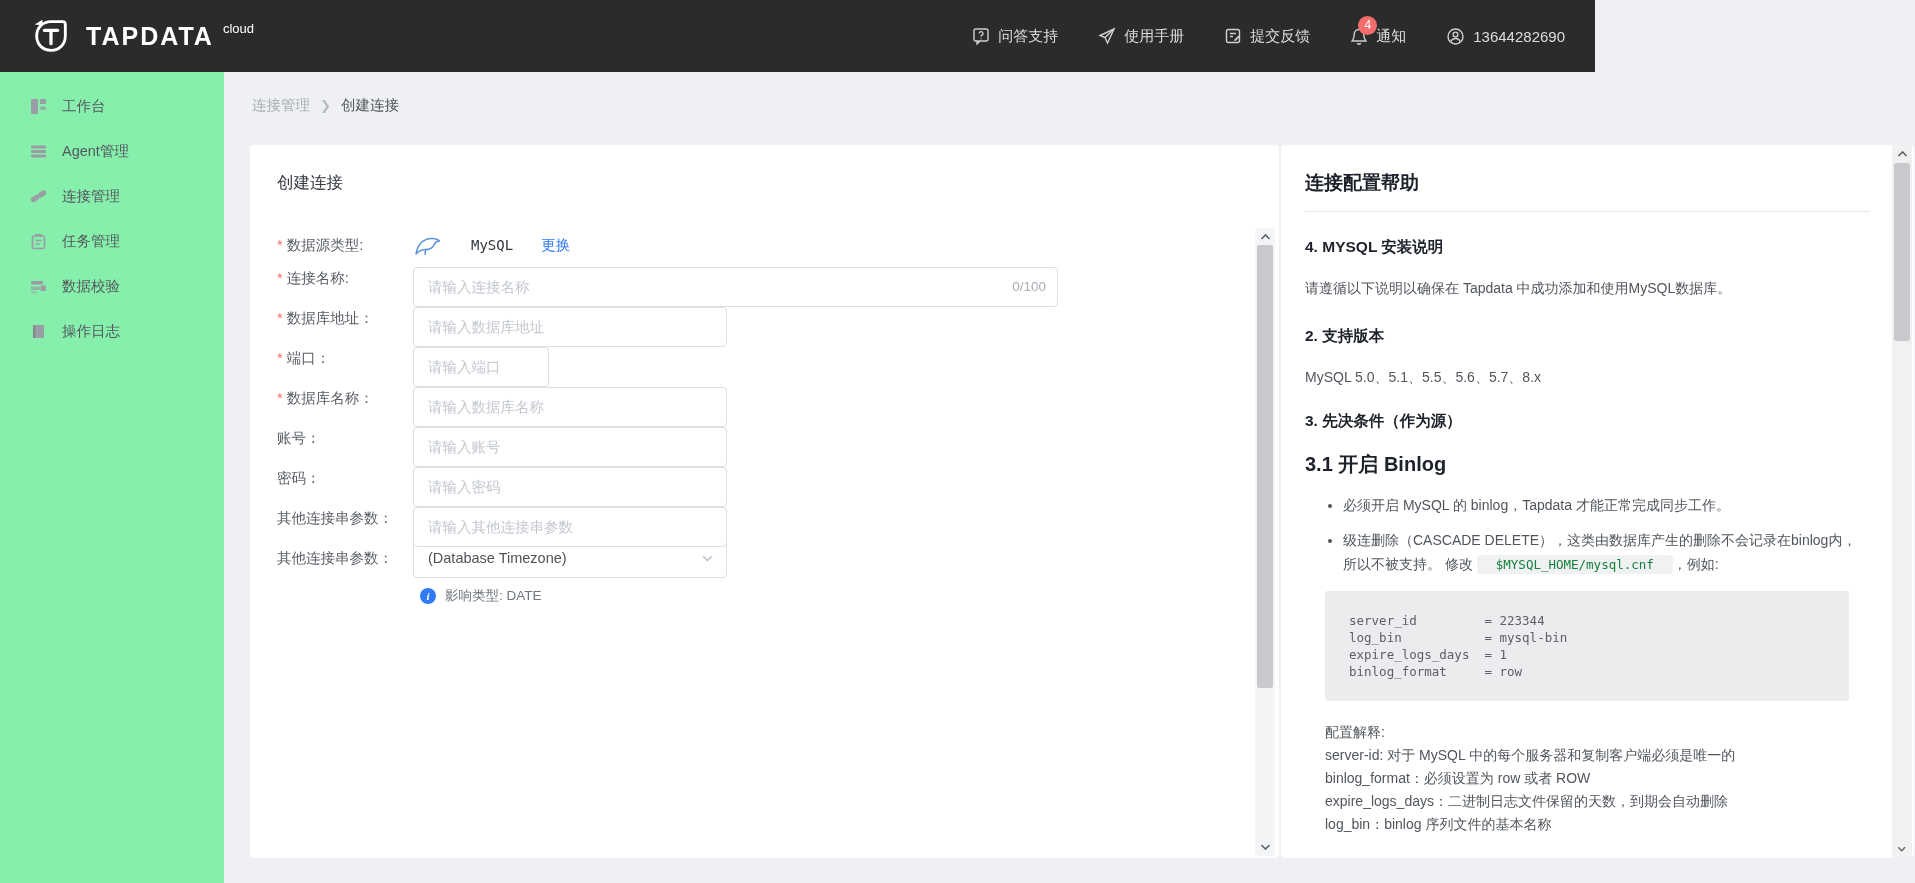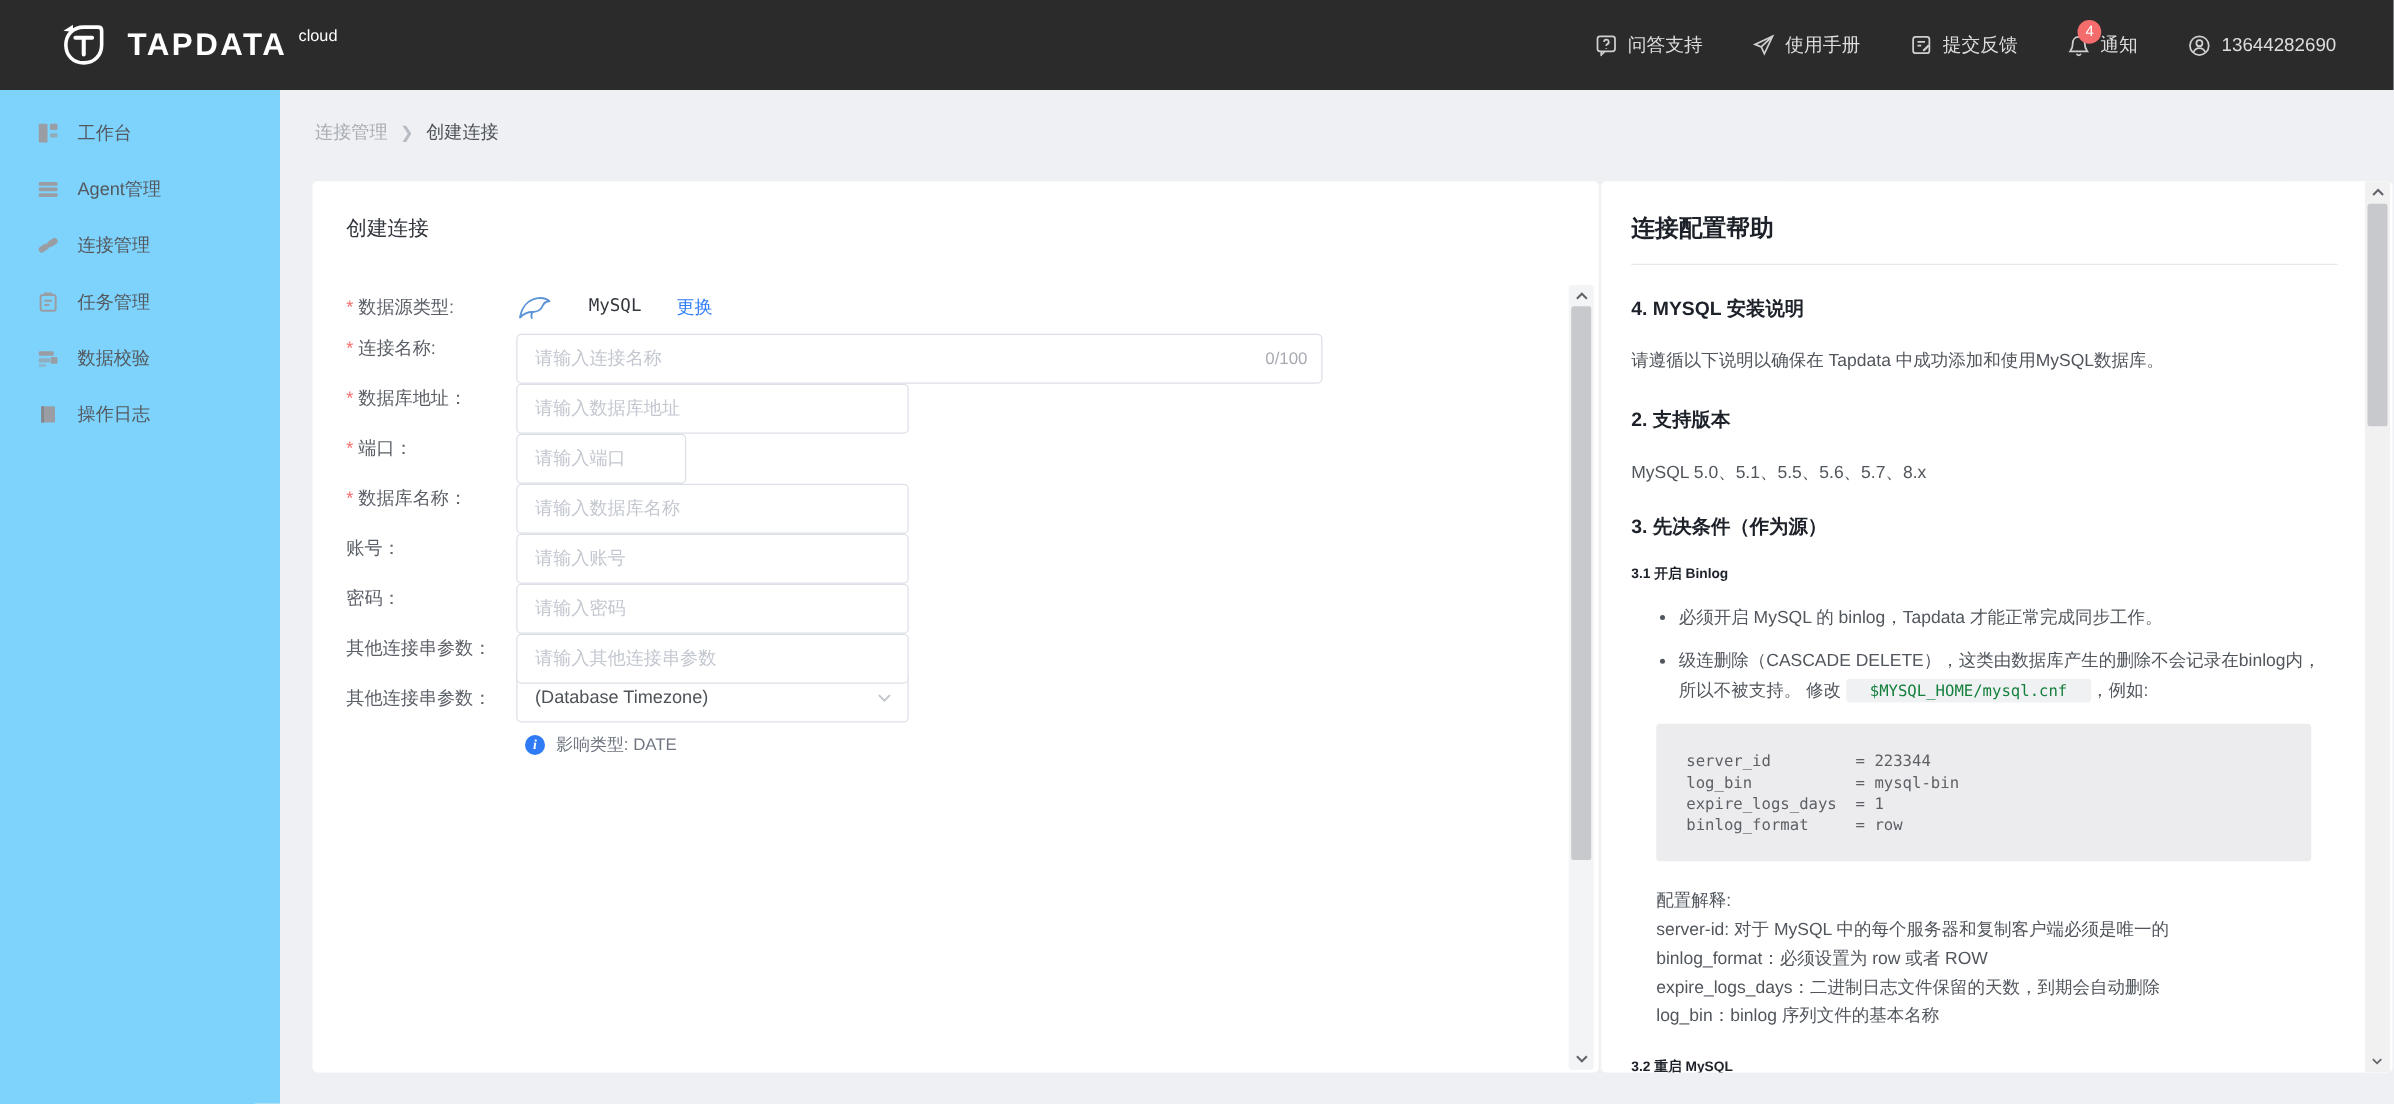--- a/index.html
+++ b/index.html
@@ -1,37 +1,37 @@
 <!DOCTYPE html>
 <html><head>
 <meta charset="utf-8">
 <style>
   * { margin:0; padding:0; box-sizing:border-box; }
   html,body { width:1915px; height:883px; overflow:hidden;
     font-family:"Liberation Sans","DejaVu Sans",sans-serif; }
   body { background:#eef0f4; position:relative; }
 
   
-  .header { position:absolute; top:0; left:0; width:1915px; height:72px;
+  .header { position:absolute; top:0; left:0; width:1595px; height:72px;
     background:#2b2b2b; display:flex; align-items:center; justify-content:space-between;
-    padding:0 46px; z-index:10; }
+    padding:0 30px; z-index:10; }
   .logo-wrap { display:flex; align-items:center; }
   .logo-mark { width:42px; height:42px; margin-right:14px; }
   .logo-text { color:#fff; font-size:25px; font-weight:bold; letter-spacing:2px; }
   .logo-cloud { color:#fff; font-size:13px; margin-left:9px; align-self:flex-start; margin-top:6px; }
   .hnav { display:flex; align-items:center; gap:40px; }
   .hnav-item { display:flex; align-items:center; gap:8px; color:#dcdddf; font-size:15px;
     cursor:pointer; position:relative; }
   .hnav-item svg { stroke:#cfcfcf; }
   .badge { position:absolute; top:-11px; left:8px; min-width:19px; height:19px; border-radius:10px;
     background:#f56c6c; color:#fff; font-size:12px; display:flex; align-items:center;
     justify-content:center; padding:0 4px; }
 
   
-  .sidebar { position:absolute; top:72px; left:0; width:224px; bottom:0; background:#7dd3fc;
+  .sidebar { position:absolute; top:72px; left:0; width:224px; bottom:0; background:#86efac;
     padding-top:12px; }
   .side-item { height:45px; display:flex; align-items:center; padding-left:29px;
     color:#54585e; font-size:14.5px; cursor:pointer; }
   .side-icon { width:18px; height:18px; margin-right:15px; display:inline-flex;
     align-items:center; justify-content:center; }
 
   
   .main { position:absolute; top:72px; left:224px; right:0; bottom:0; background:#eef0f4; }
   .breadcrumb { padding:24px 0 0 28px; font-size:14.5px; display:flex; align-items:center; gap:10px; }
   .bc-parent { color:#a9adb3; cursor:pointer; }
@@ -83,21 +83,21 @@
   .vs-help { position:absolute; right:2px; top:0; width:20px; height:713px; background:#f1f1f2; }
 
   
   .help-body { padding:25px 44px 0 24px; color:#51565d; }
   .help-title { font-size:19px; font-weight:bold; color:#1d2129; padding-bottom:15px;
     border-bottom:1px solid #e6e8eb; }
   .h3 { font-size:15.5px; font-weight:bold; color:#1d2129; }
   .mt-s1 { margin-top:25px; } .mt-p { margin-top:19px; } .mt-s2 { margin-top:27px; }
   .mt-s3 { margin-top:23px; } .mt-h4 { margin-top:19px; }
   .help-p { font-size:14px; line-height:22px; color:#51565d; }
-  .h4 { font-size:11px; font-weight:bold; color:#1d2129; }
+  .h4 { font-size:20px; font-weight:bold; color:#1d2129; }
   .help-ul { margin-top:15px; padding-left:38px; }
   .help-ul li { font-size:14px; line-height:24px; color:#51565d; margin-bottom:11px; }
   .inline-code { font-family:"DejaVu Sans Mono",monospace; font-size:12.5px; background:#f0f1f3;
     color:#15803d; padding:2px 19px; border-radius:3px; }
   .codeblock { margin:14px 0 0 20px; background:#ececee; border-radius:3px;
     padding:21px 24px; width:524px; }
   .codeblock div { font-family:"DejaVu Sans Mono",monospace; font-size:12.5px; color:#5d6066;
     line-height:17px; white-space:pre; }
   .explain { margin:20px 0 0 20px; }
   .explain p { font-size:14px; line-height:23px; color:#51565d; }

